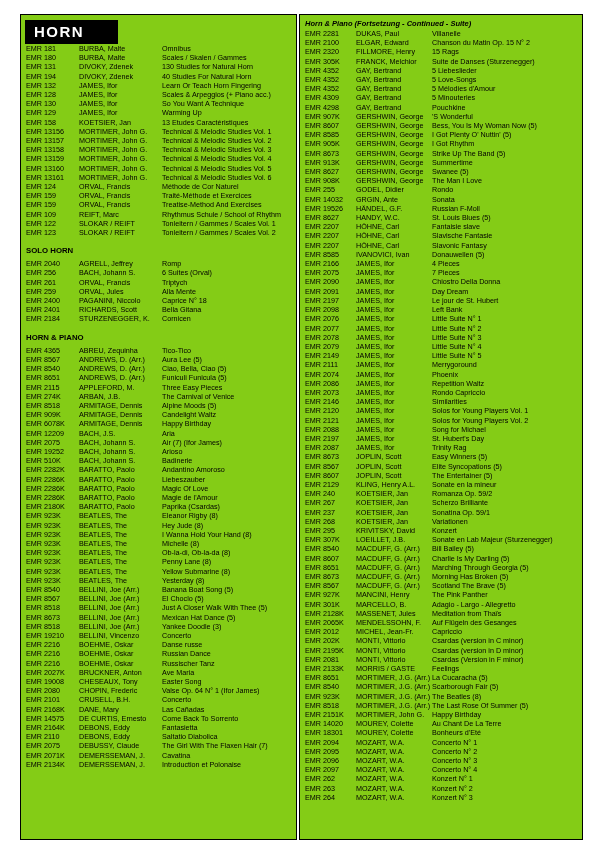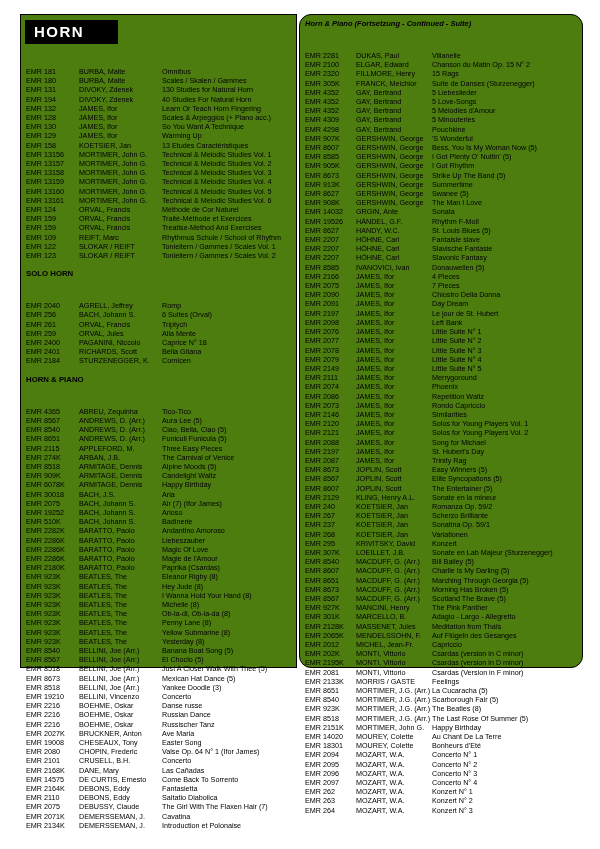--- a/index.html
+++ b/index.html
@@ -8,27 +8,27 @@
     width: 600px;
     height: 849px;
     background: #ffffff;
     font-family: "Liberation Sans", sans-serif;
     color: #000;
     overflow: hidden;
   }
   .colbox {
     position: absolute;
     top: 14px;
-    height: 654px;
+    height: 826px;
     border: 1.5px solid #000;
     box-sizing: border-box;
-    background: #4d7c0f;
+    background: #84cc16;
   }
   .colbox.left  { left: 20px;  width: 277px; }
-  .colbox.right { left: 299px; width: 284px; border-radius: 12px; }
+  .colbox.right { left: 299px; width: 284px; }
 
   .banner {
     margin: 5px 0 0 4px;
     background: #000;
     color: #fff;
     font-weight: bold;
     font-size: 15px;
     letter-spacing: 1.5px;
     padding: 3px 0 4px 9px;
     width: 84px;
@@ -41,21 +41,21 @@
     white-space: nowrap;
   }
   .cont-header {
     font-weight: bold;
     font-style: italic;
     font-size: 7.5px;
     margin: 4px 0 1px 5px;
     white-space: nowrap;
   }
 
-  .rows { margin-left: 5px; margin-right: 2px; margin-top: 23px; }
+  .rows { margin-left: 5px; margin-right: 2px; }
   .row {
     display: flex;
     line-height: 9.2px;
     font-size: 7.2px;
     white-space: nowrap;
   }
   .cell { display: block; overflow: visible; }
   .cell.num      { width: 53px; flex: none; }
   .cell.composer { width: 83px; flex: none; }
   .cell.title    { flex: 1; }
@@ -263,21 +263,21 @@
             <span class="cell num">EMR 909K</span>
             <span class="cell composer">ARMITAGE, Dennis</span>
             <span class="cell title">Candelight Waltz</span>
           </div>
           <div class="row">
             <span class="cell num">EMR 6078K</span>
             <span class="cell composer">ARMITAGE, Dennis</span>
             <span class="cell title">Happy Birthday</span>
           </div>
           <div class="row">
-            <span class="cell num">EMR 30018</span>
+            <span class="cell num">EMR 12209</span>
             <span class="cell composer">BACH, J.S.</span>
             <span class="cell title">Aria</span>
           </div>
           <div class="row">
             <span class="cell num">EMR 2075</span>
             <span class="cell composer">BACH, Johann S.</span>
             <span class="cell title">Air (7) (Ifor James)</span>
           </div>
           <div class="row">
             <span class="cell num">EMR 19252</span>
@@ -540,28 +540,33 @@
           <span class="cell num">EMR 8627</span>
           <span class="cell composer">GERSHWIN, George</span>
           <span class="cell title">Swanee (5)</span>
         </div>
         <div class="row">
           <span class="cell num">EMR 908K</span>
           <span class="cell composer">GERSHWIN, George</span>
           <span class="cell title">The Man I Love</span>
         </div>
         <div class="row">
+          <span class="cell num">EMR 255</span>
+          <span class="cell composer">GODEL, Didier</span>
+          <span class="cell title">Rondo</span>
+        </div>
+        <div class="row">
           <span class="cell num">EMR 14032</span>
           <span class="cell composer">GRGIN, Ante</span>
           <span class="cell title">Sonata</span>
         </div>
         <div class="row">
           <span class="cell num">EMR 19526</span>
           <span class="cell composer">HÄNDEL, G.F.</span>
-          <span class="cell title">Rhythm F-Moll</span>
+          <span class="cell title">Russian F-Moll</span>
         </div>
         <div class="row">
           <span class="cell num">EMR 8627</span>
           <span class="cell composer">HANDY, W.C.</span>
           <span class="cell title">St. Louis Blues (5)</span>
         </div>
         <div class="row">
           <span class="cell num">EMR 2207</span>
           <span class="cell composer">HÖHNE, Carl</span>
           <span class="cell title">Fantaisie slave</span>

